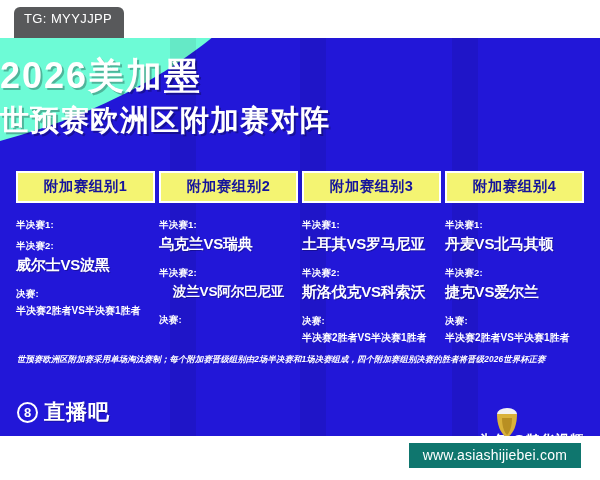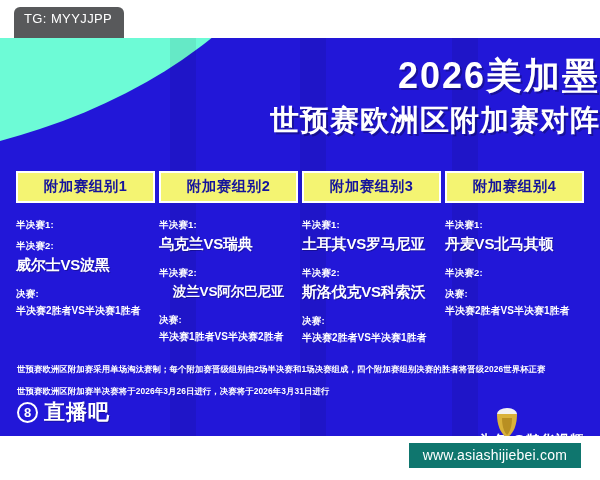--- a/index.html
+++ b/index.html
@@ -42,21 +42,21 @@
     background:#6dfbd6;
     border-radius:0 0 100% 0;
   }
   
   .band {
     position:absolute; top:0; width:26px; height:398px;
     background:rgba(0,0,0,.07);
   }
 
   
-  .headline { position:absolute; left:0; top:0; width:600px; text-align:right; }
+  .headline { position:absolute; left:0; top:0; width:600px; text-align:left; }
   .h-line1 {
     margin-top:18px;
     color:#ffffff;
     font-size:36px; font-weight:bold;
     letter-spacing:2px;
     text-shadow:2px 2px 0 rgba(0,0,0,.28);
     line-height:1.1;
   }
   .h-line2 {
     margin-top:9px;
@@ -105,21 +105,21 @@
   }
   .match.tight { font-size:13.6px;text-align:center; }
   .final-val {
     color:#ffffff;
     font-size:10px; font-weight:bold;
     white-space:nowrap;
   }
   .final-block { margin-top:2px; }
 
   
-  .notes { position:absolute; left:17px; top:326px; width:572px; }
+  .notes { position:absolute; left:17px; top:316px; width:572px;font-style:italic; }
   .note {
     color:#ffffff;
     font-size:8.4px; font-weight:bold;
     letter-spacing:.1px;
     margin-bottom:11px;
     white-space:nowrap;
   }
 
   
   .brand {
@@ -203,21 +203,20 @@
 
       <div class="col">
         <div class="col-head">附加赛组别2</div>
         <div class="col-body">
           <div class="lbl">半决赛1:</div>
           <div class="match">乌克兰VS瑞典</div>
           <div class="lbl">半决赛2:</div>
           <div class="match tight">波兰VS阿尔巴尼亚</div>
           <div class="final-block">
             <div class="lbl">决赛:</div>
-            <div class="final-val">半决赛1胜者VS半决赛2胜者</div>
           </div>
         </div>
       </div>
 
       <div class="col">
         <div class="col-head">附加赛组别3</div>
         <div class="col-body">
           <div class="lbl">半决赛1:</div>
           <div class="match">土耳其VS罗马尼亚</div>
           <div class="lbl">半决赛2:</div>
@@ -228,32 +227,32 @@
           </div>
         </div>
       </div>
 
       <div class="col">
         <div class="col-head">附加赛组别4</div>
         <div class="col-body">
           <div class="lbl">半决赛1:</div>
           <div class="match">丹麦VS北马其顿</div>
           <div class="lbl">半决赛2:</div>
+          <div class="match">捷克VS爱尔兰</div>
           <div class="final-block">
             <div class="lbl">决赛:</div>
             <div class="final-val">半决赛2胜者VS半决赛1胜者</div>
           </div>
         </div>
       </div>
 
     </div>
 
     <div class="notes">
       <div class="note">世预赛欧洲区附加赛采用单场淘汰赛制；每个附加赛晋级组别由2场半决赛和1场决赛组成，四个附加赛组别决赛的胜者将晋级2026世界杯正赛</div>
-      <div class="note">世预赛欧洲区附加赛半决赛将于2026年3月26日进行，决赛将于2026年3月31日进行</div>
     </div>
 
     <div class="brand">
       <div class="brand-mark">8</div>
       <div class="brand-text">直播吧</div>
     </div>
 
     <svg class="trophy" viewBox="0 0 34 44">
       <ellipse cx="17" cy="6" rx="10" ry="6" fill="#f2f2f2"></ellipse>
       <path d="M7 6 C7 20 12 26 17 30 C22 26 27 20 27 6 Z" fill="#d9b23a"></path>

